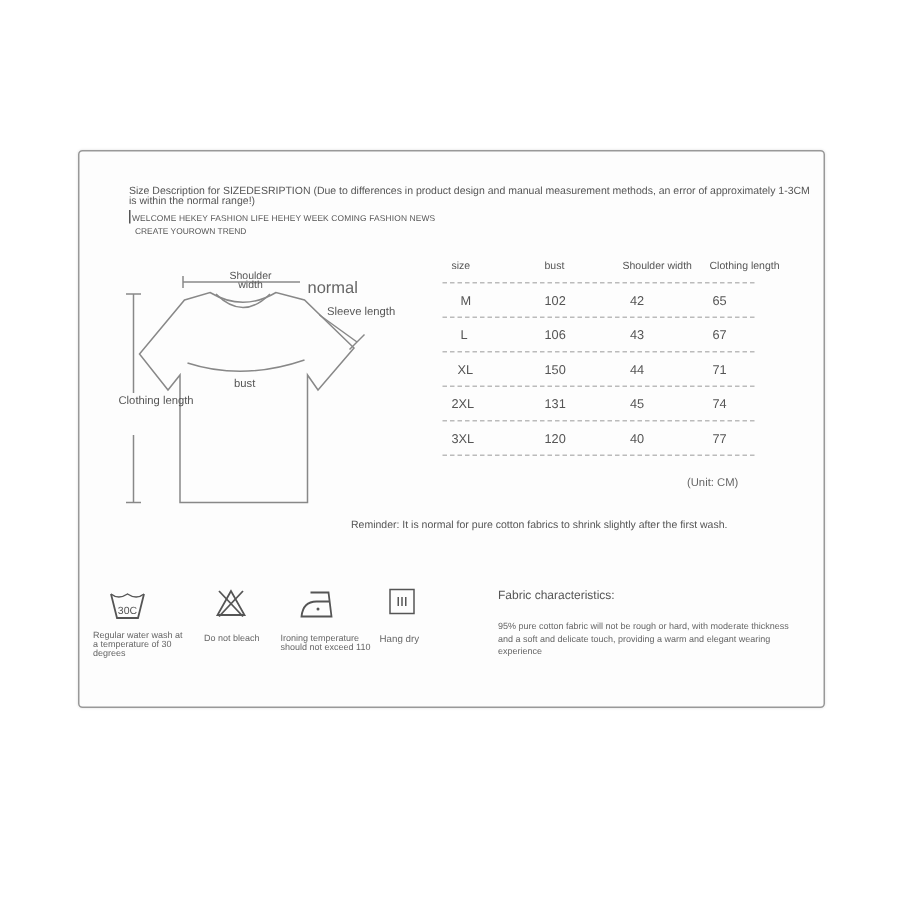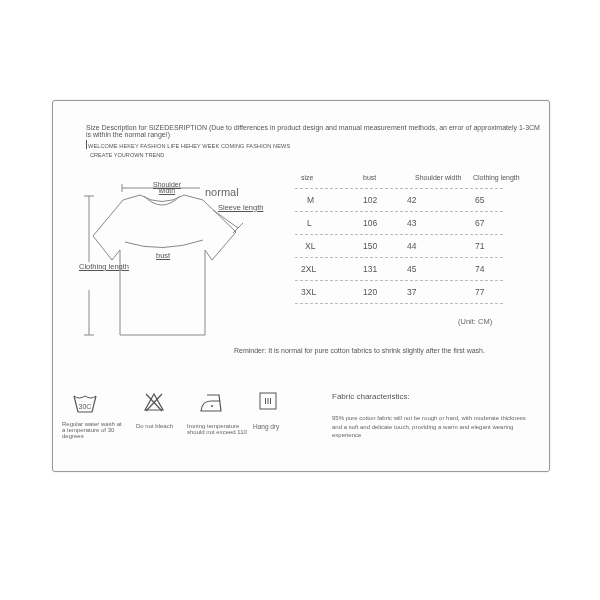--- a/index.html
+++ b/index.html
@@ -9,24 +9,24 @@
   .intro1 { left:86px; top:124px; width:460px; font-size:7px; line-height:7px; color:#555; }
   .intro2 { left:88px; top:143px; font-size:5.6px; color:#555; letter-spacing:0.1px; }
   .intro3 { left:90px; top:152px; font-size:5.6px; color:#555; }
   .cursor { left:86px; top:140px; width:1px; height:9px; background:#555; }
   .table { position:absolute; left:295px; top:171px; width:240px; }
   .thead { position:relative; height:17px; font-size:7px; color:#555; }
   .thead span, .trow span { position:absolute; top:3px; }
   .trow { position:relative; height:22px; border-top:1px dashed #bbb; font-size:8.5px; color:#555; }
   .trow span { top:6px; }
   .tend { border-top:1px dashed #bbb; width:208px; }
-  .c0 { left:6px; } .c1 { left:68px; } .c2 { left:112px; } .c3 { left:180px; }
+  .c0 { left:6px; } .c1 { left:68px; } .c2 { left:125px; } .c3 { left:180px; }
   .unit { left:458px; top:317px; font-size:7.5px; color:#666; }
   .reminder { left:234px; top:347px; font-size:7px; color:#555; }
-  .lbl { font-size:7.5px; color:#555;text-decoration:underline; }
+  .lbl { font-size:7.5px; color:#555; }
   .care-label { font-size:6px; color:#666; line-height:6px; width:60px; }
   .fab-title { left:332px; top:392px; font-size:8px; color:#555; }
   .fab-text { left:332px; top:414px; width:200px; font-size:6px; line-height:8.5px; color:#666; }
 </style>
 </head>
 <body>
 
 <div class="card"></div>
 
 <div class="abs intro1">Size Description for SIZEDESRIPTION (Due to differences in product design and manual measurement methods, an error of approximately 1-3CM is within the normal range!)</div>
@@ -82,21 +82,21 @@
   </div>
   <div class="trow" style="width:208px">
     <span class="c0" style="left:6px">2XL</span>
     <span class="c1">131</span>
     <span class="c2">45</span>
     <span class="c3">74</span>
   </div>
   <div class="trow" style="width:208px">
     <span class="c0" style="left:6px">3XL</span>
     <span class="c1">120</span>
-    <span class="c2">37</span>
+    <span class="c2">40</span>
     <span class="c3">77</span>
   </div>
   <div class="tend"></div>
 </div>
 
 <div class="abs unit">(Unit: CM)</div>
 <div class="abs reminder">Reminder: It is normal for pure cotton fabrics to shrink slightly after the first wash.</div>
 
 <svg class="abs" style="left:73px;top:393px" width="24" height="22">
   <path d="M1,3 L5,19 L19,19 L23,3" fill="none" stroke="#555" stroke-width="1.2"></path>

